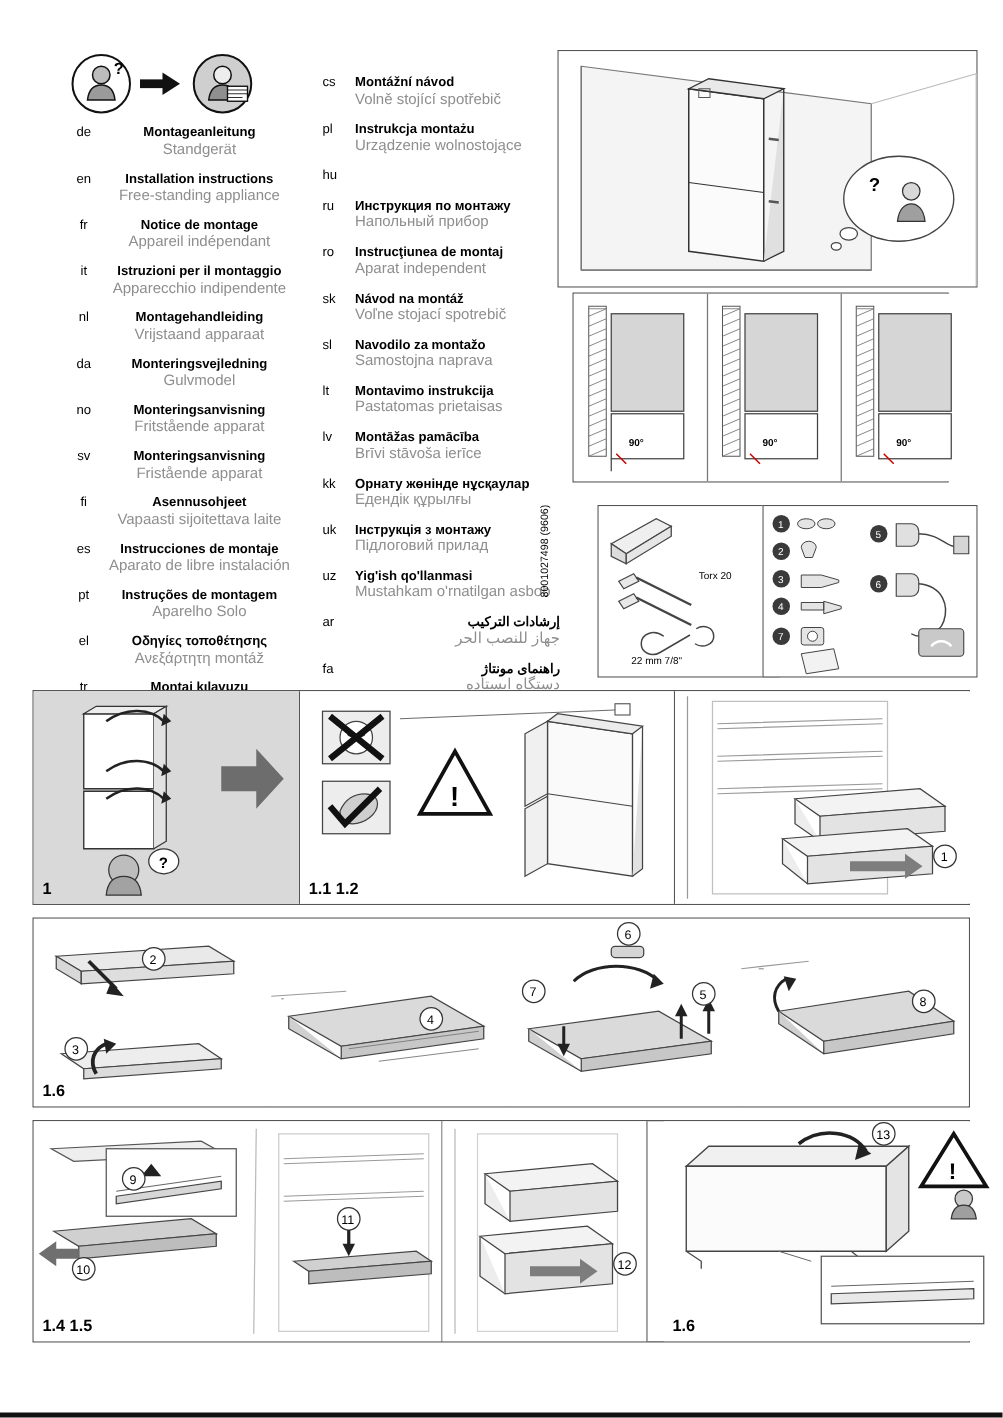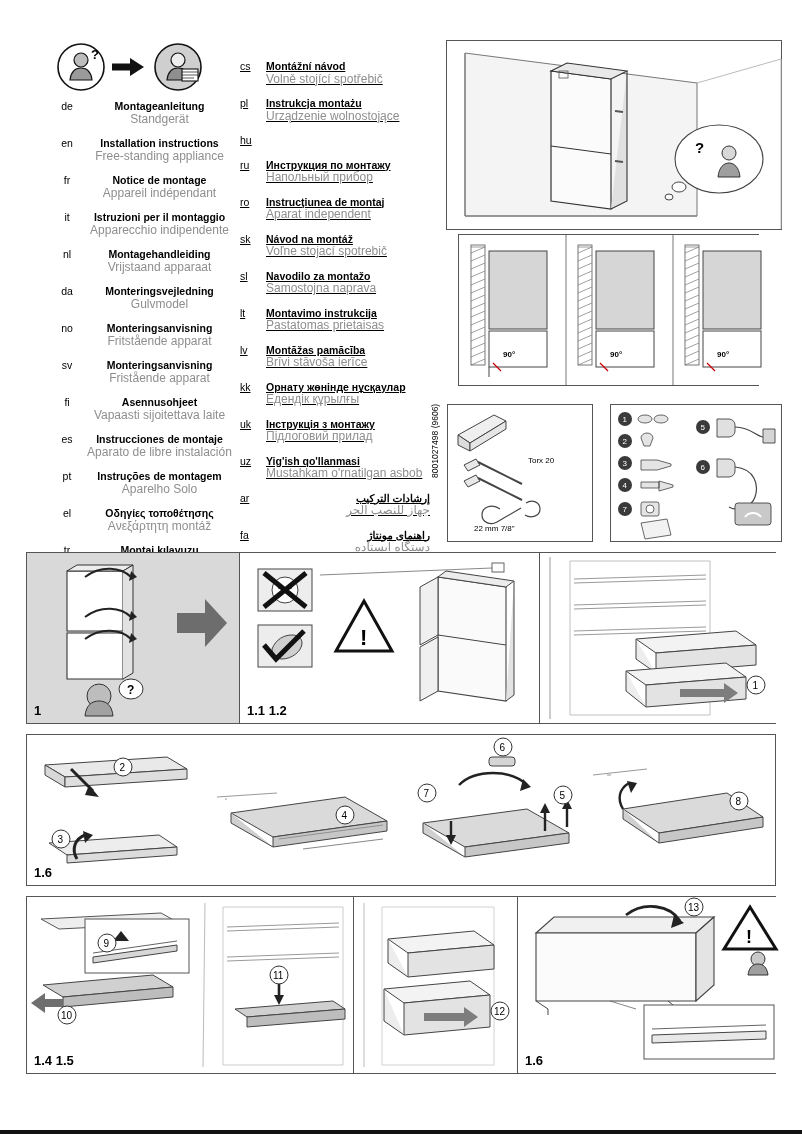--- a/index.html
+++ b/index.html
@@ -12,40 +12,40 @@
     position: relative;
     overflow: hidden;
   }
   .page { position:relative; width:802px; height:1134px; padding: 22px 26px; }
 
   
   .top { position:relative; height: 520px; }
 
   .lang-col { position:absolute; top:78px; }
   .lang-col.c1 { left: 28px; width: 185px; text-align: center; }
-  .lang-col.c2 { left: 214px; width: 190px; text-decoration: underline; }
+  .lang-col.c2 { left: 232px; width: 190px; }
 
   .lang-row { display:flex; margin-bottom: 12.5px; }
   .lang-code {
     width: 26px; flex: 0 0 26px;
     font-size: 10.5px; color:#000; line-height: 12px;
   }
   .lang-text { flex:1; }
   .lang-title { font-size: 10.5px; font-weight: bold; line-height: 12.5px; color:#000; }
   .lang-sub { font-size: 12px; color:#8e8e8e; line-height: 12px; }
   .rtl .lang-title, .rtl .lang-sub { direction: rtl; }
 
   
   .head-icons { position:absolute; left:30px; top:20px; width:170px; height:48px; }
 
   
   .panel { position:absolute; border:1px solid #555; background:#fff; }
   #p-room { left: 420px; top: 18px; width: 336px; height: 190px; }
   #p-angles { left: 432px; top: 212px; width: 301px; height: 152px; }
-  #p-tools { left: 421px; top: 382px; width: 146px; height: 138px; }
+  #p-tools { left: 452px; top: 382px; width: 146px; height: 138px; }
   #p-parts { left: 584px; top: 382px; width: 172px; height: 138px; }
   .spine-code {
     position:absolute; left: 404px; top: 456px;
     font-size: 8.5px; color:#000;
     transform: rotate(-90deg); transform-origin: left top;
     white-space: nowrap;
   }
 
   
   .row-box { position:relative; border:1px solid #555; background:#fff; margin-top:10px; }
@@ -692,21 +692,21 @@
 
         <path d="M30 92 L116 84 L136 98 L50 106 Z" fill="#f3f3f3" stroke="#444" stroke-width="1"></path>
         <path d="M50 106 L136 98 L136 130 L50 138 Z" fill="#e3e3e3" stroke="#444" stroke-width="1"></path>
         <path d="M30 92 L30 124 L50 138" fill="#ededed" stroke="#444" stroke-width="1"></path>
         <path d="M70 116 h40 l0 -6 l14 10 l-14 10 l0 -6 h-40z" fill="#7d7d7d"></path>
         <circle cx="146" cy="114" r="9" fill="#fff" stroke="#333" stroke-width="1"></circle>
         <text x="140" y="118" font-size="10" font-family="Liberation Sans, sans-serif">12</text>
       </svg>
     </div>
 
-    <div style="position:absolute;left:491px;top:0;right:0;height:100%;">
+    <div style="position:absolute;left:504px;top:0;right:0;height:100%;">
       <svg width="258" height="176" viewBox="0 0 258 176">
         <rect x="0" y="0" width="258" height="176" fill="#fff"></rect>
 
         <path d="M18 36 L36 20 L196 20 L178 36 Z" fill="#f0f0f0" stroke="#444" stroke-width="1.1"></path>
         <path d="M18 36 L178 36 L178 104 L18 104 Z" fill="#fbfbfb" stroke="#444" stroke-width="1.1"></path>
         <path d="M178 36 L196 20 L196 88 L178 104 Z" fill="#e4e4e4" stroke="#444" stroke-width="1.1"></path>
         <path d="M18 104 L30 112 L30 118" stroke="#444" stroke-width="1" fill="none"></path>
         <path d="M150 104 L160 112 L160 118" stroke="#444" stroke-width="1" fill="none"></path>
 
         <path d="M108 18 c18 -14 44 -10 54 6" stroke="#222" stroke-width="2.8" fill="none"></path>

